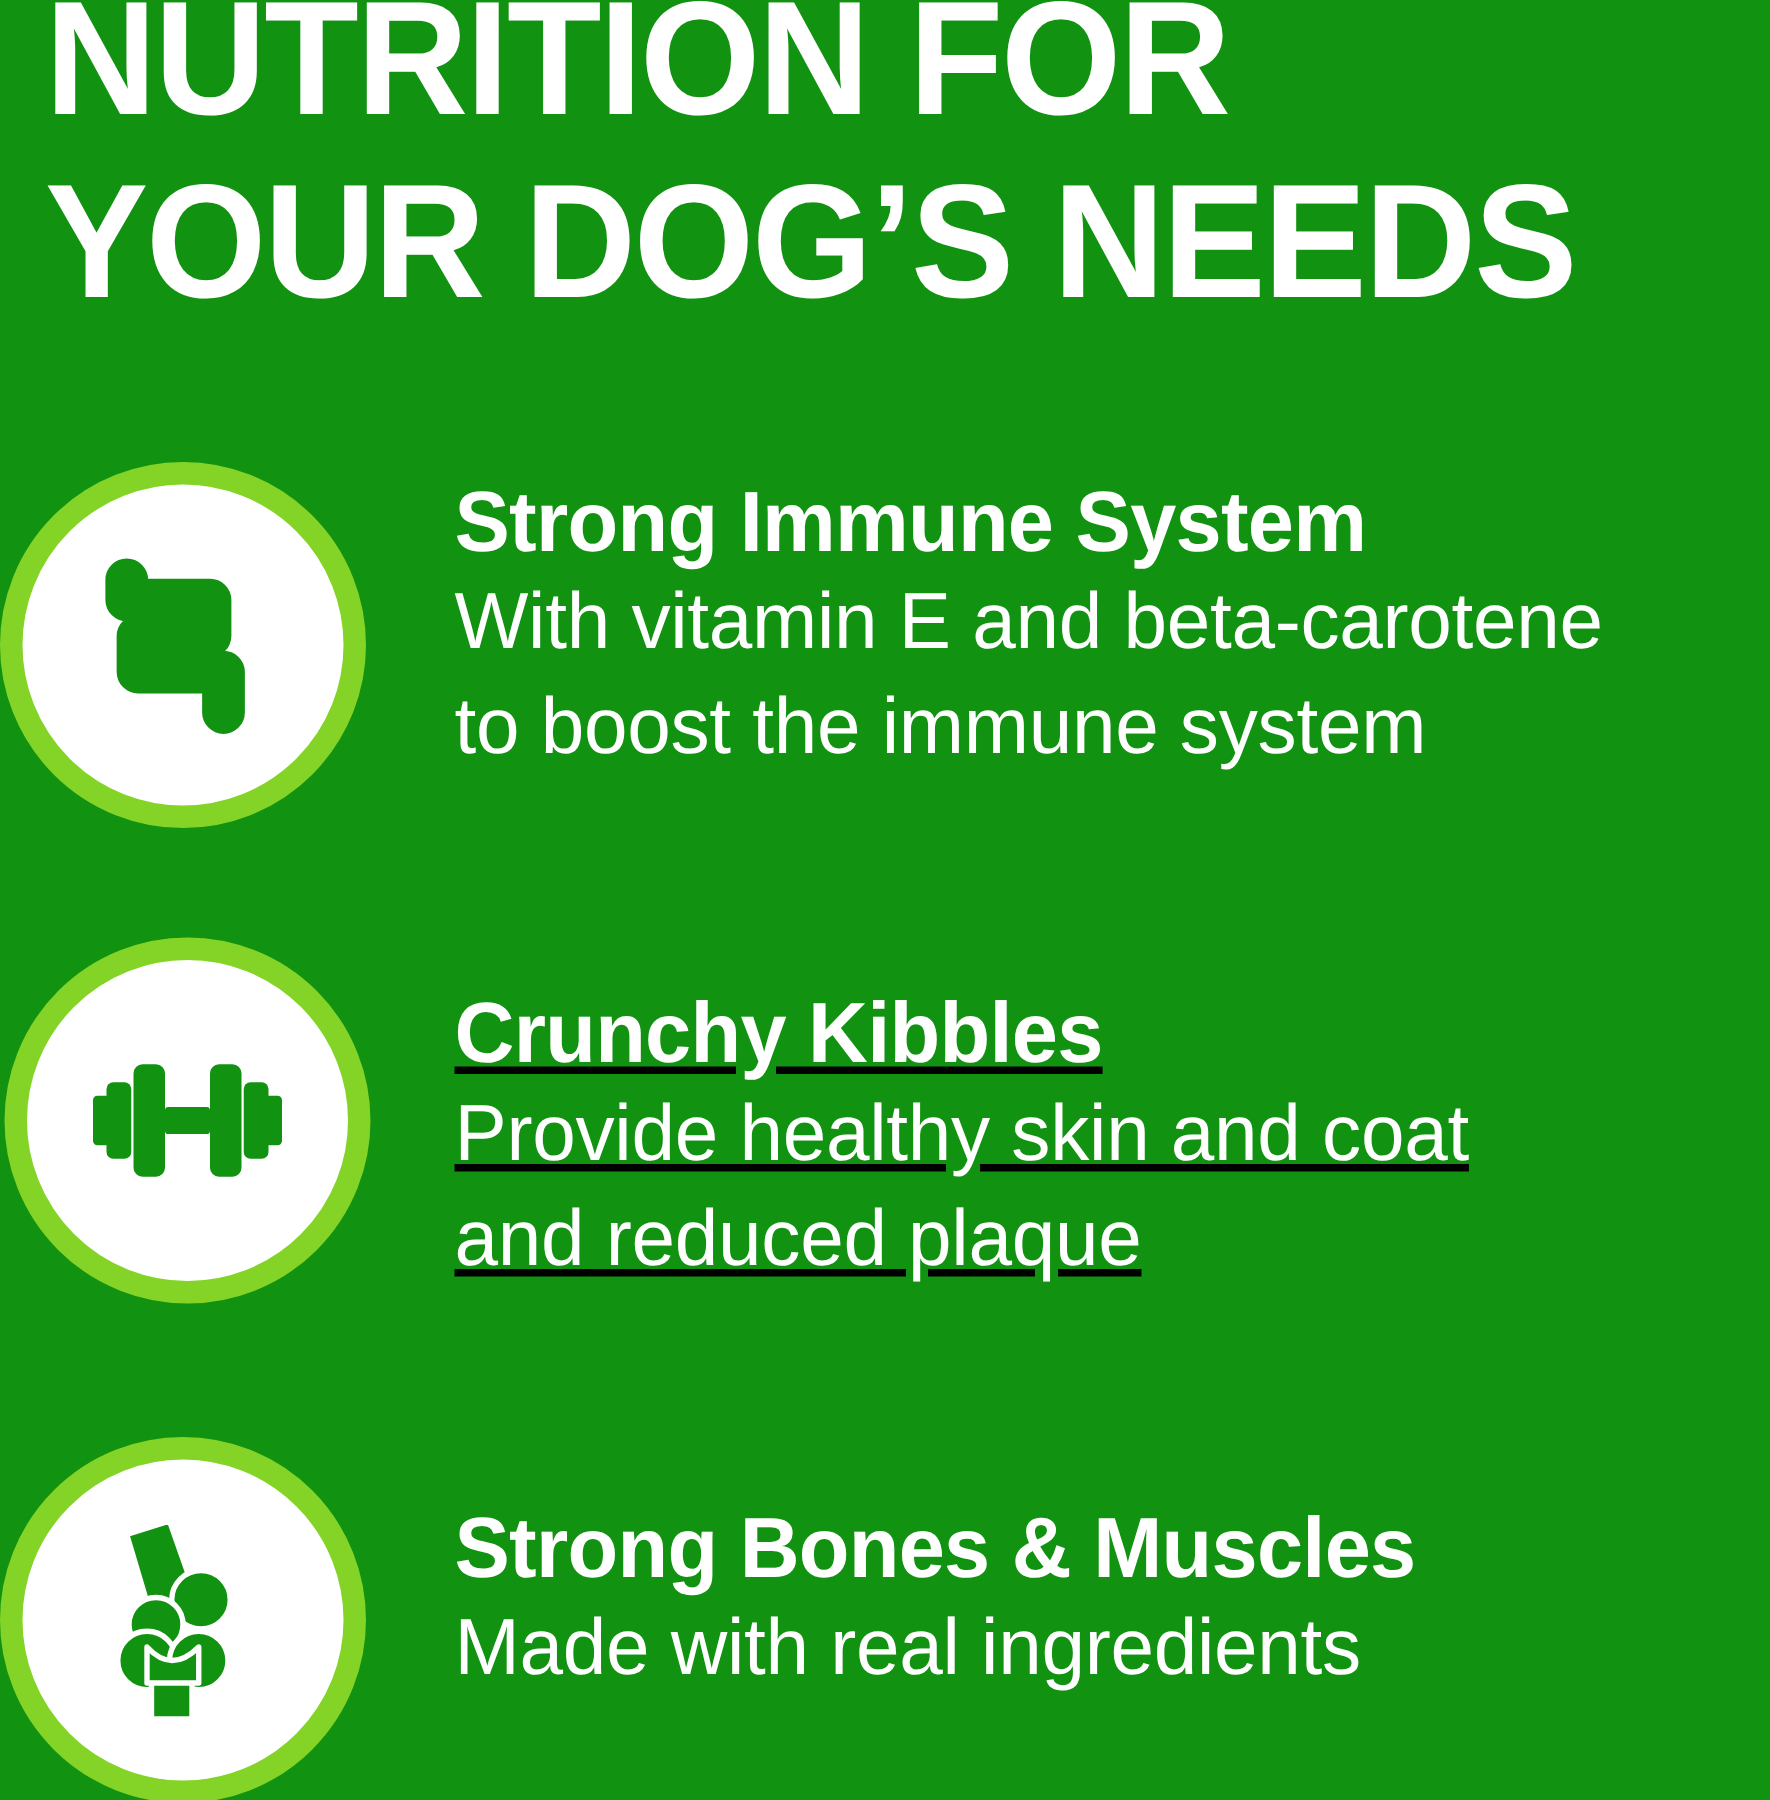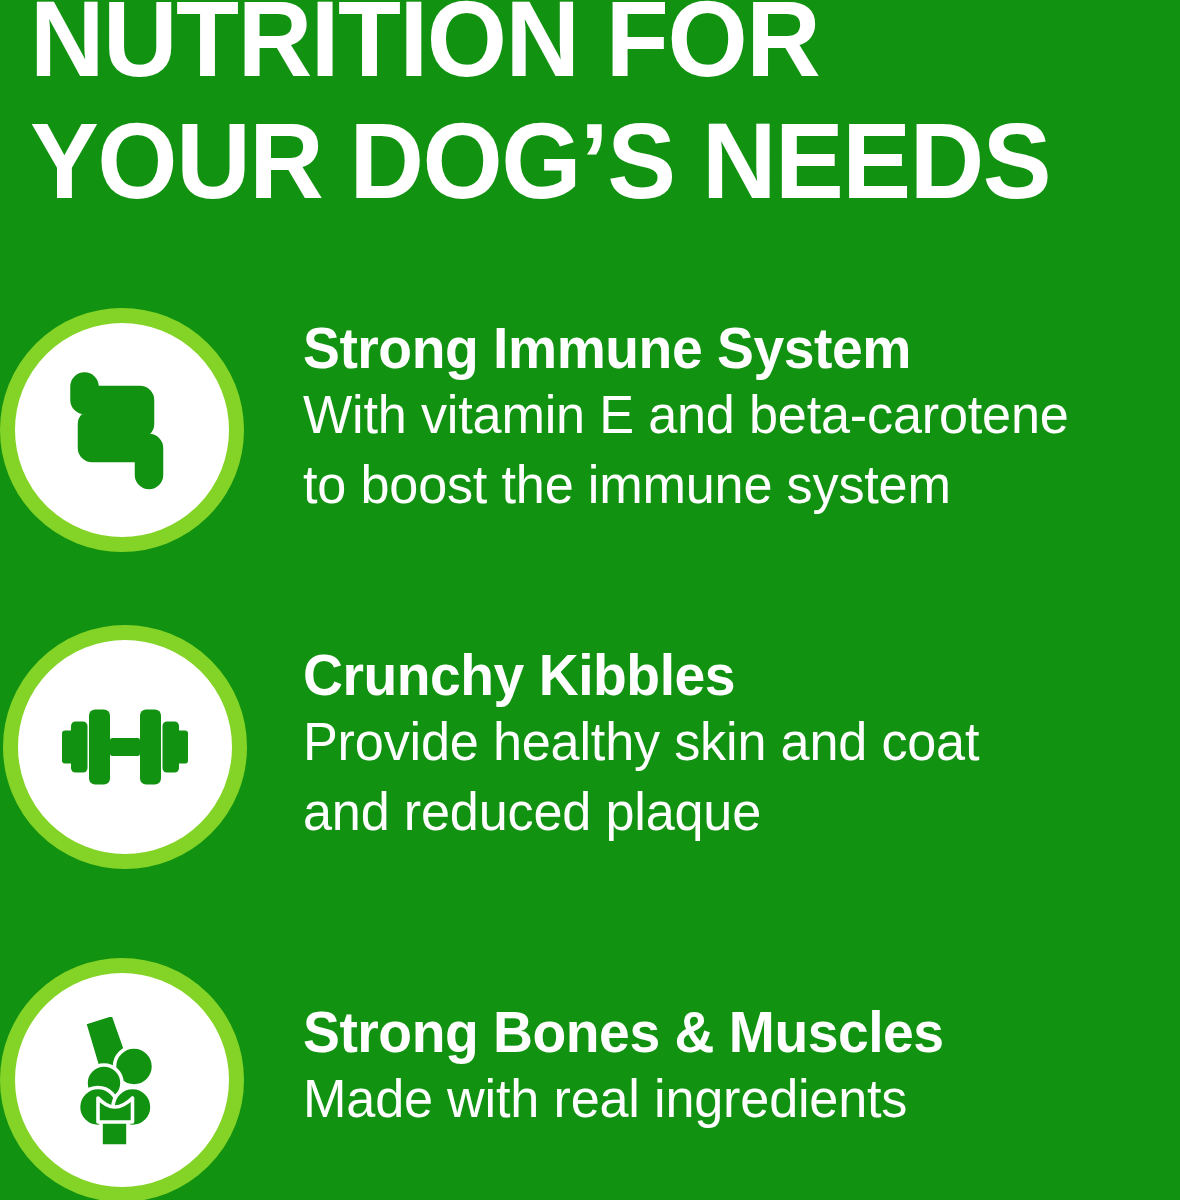--- a/index.html
+++ b/index.html
@@ -93,21 +93,21 @@
     font-family: "Liberation Sans Narrow", "Liberation Sans", sans-serif;
     font-weight: normal;
     font-size: 53px;
     line-height: 70px;
     letter-spacing: -0.2px;
     transform: scaleX(0.985);
     transform-origin: left top;
     white-space: pre-line;
   }
   .feature-1 .feature-text { top: 8px; }
-  .feature-2 .feature-text { top: 18px; }
+  .feature-2 .feature-text { top: 32px; text-decoration: underline; }
   .feature-3 .feature-text { top: 42px; }
 </style>
 </head>
 <body>
 
 <div id="infographic">
 
   <div class="headline">NUTRITION FOR YOUR DOG’S NEEDS</div>
 
   <div class="feature feature-1">

